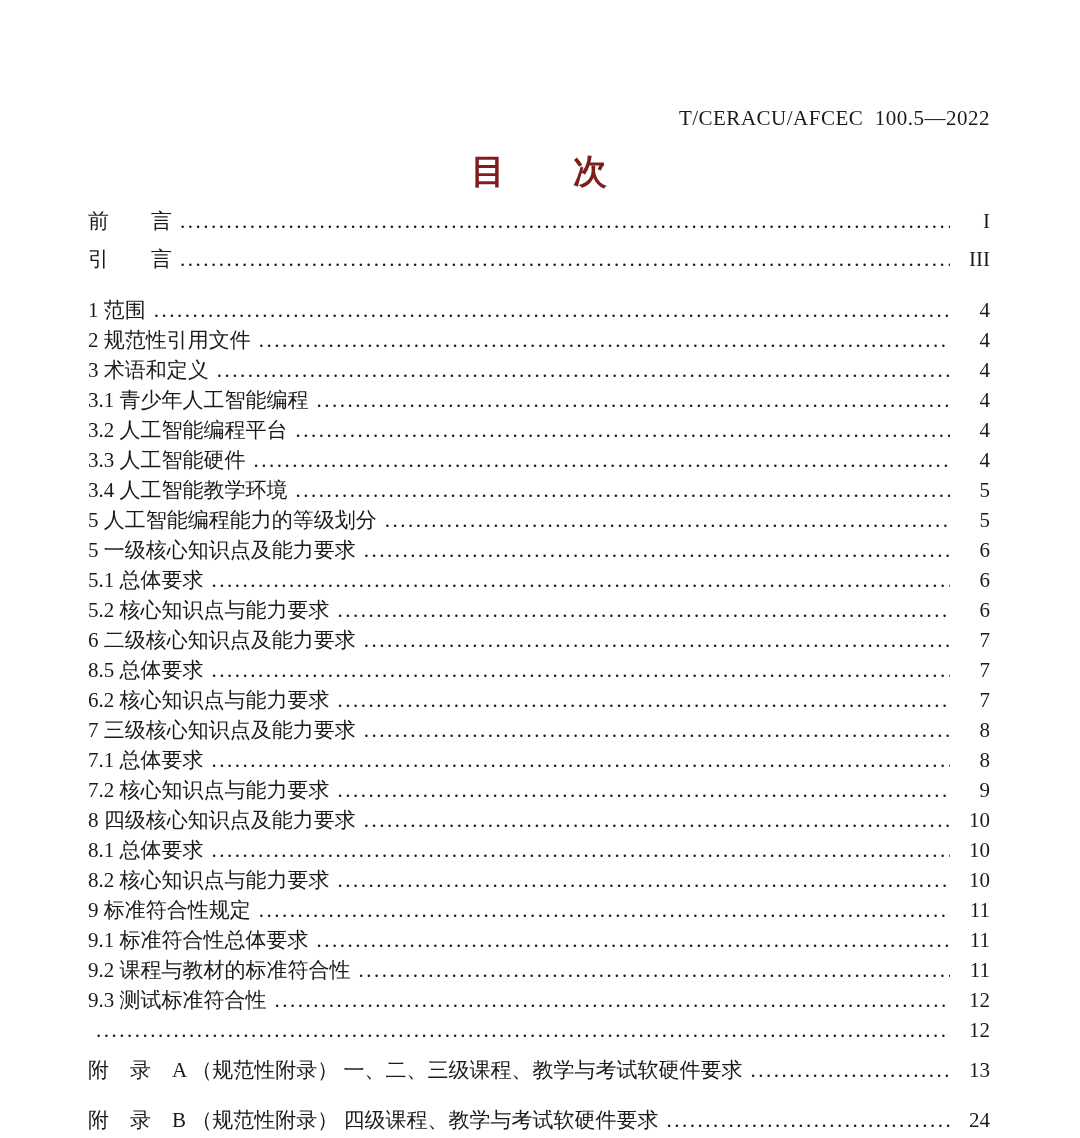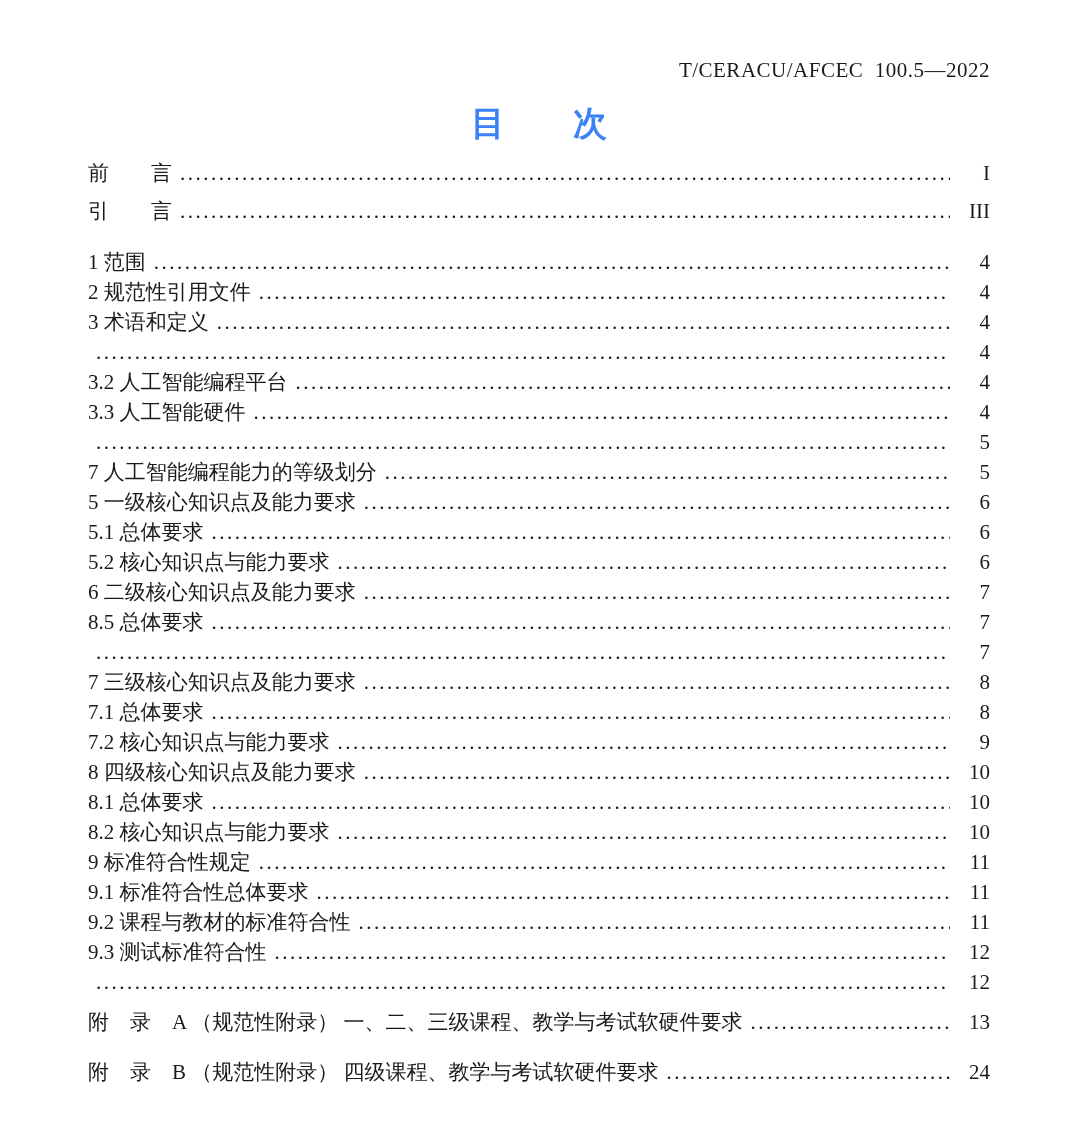--- a/index.html
+++ b/index.html
@@ -19,30 +19,31 @@
     width: 1080px;
     height: 1138px;
     padding: 56px 90px 0 88px;
   }
   .doc-code {
     text-align: right;
     font-size: 21px;
     line-height: 28px;
     white-space: pre;
     letter-spacing: 0.5px;
+    margin-top: 48px;
   }
   .page-title {
     text-align: center;
     font-family: "Liberation Sans", "DejaVu Sans", sans-serif;
     font-weight: bold;
     font-size: 34px;
     line-height: 46px;
     margin-top: 16px;
     white-space: pre;
-    color: #3b82f6;
+    color: #7f1d1d;
   }
   .toc {
     margin-top: 8px;
   }
   .row {
     display: flex;
     align-items: baseline;
     font-size: 21px;
     height: 30px;
     line-height: 30px;
@@ -109,39 +110,41 @@
           <span class="label">2 规范性引用文件</span>
           <span class="dots">................................................................................................................................................................................................................................................</span>
           <span class="pageno">4</span>
         </div>
         <div class="row row-main">
           <span class="label">3 术语和定义</span>
           <span class="dots">................................................................................................................................................................................................................................................</span>
           <span class="pageno">4</span>
         </div>
         <div class="row row-main">
+          <span class="label">3.1 青少年人工智能编程</span>
           <span class="dots">................................................................................................................................................................................................................................................</span>
           <span class="pageno">4</span>
         </div>
         <div class="row row-main">
           <span class="label">3.2 人工智能编程平台</span>
           <span class="dots">................................................................................................................................................................................................................................................</span>
           <span class="pageno">4</span>
         </div>
         <div class="row row-main">
           <span class="label">3.3 人工智能硬件</span>
           <span class="dots">................................................................................................................................................................................................................................................</span>
           <span class="pageno">4</span>
         </div>
         <div class="row row-main">
+          <span class="label">3.4 人工智能教学环境</span>
           <span class="dots">................................................................................................................................................................................................................................................</span>
           <span class="pageno">5</span>
         </div>
         <div class="row row-main">
-          <span class="label">7 人工智能编程能力的等级划分</span>
+          <span class="label">5 人工智能编程能力的等级划分</span>
           <span class="dots">................................................................................................................................................................................................................................................</span>
           <span class="pageno">5</span>
         </div>
         <div class="row row-main">
           <span class="label">5 一级核心知识点及能力要求</span>
           <span class="dots">................................................................................................................................................................................................................................................</span>
           <span class="pageno">6</span>
         </div>
         <div class="row row-main">
           <span class="label">5.1 总体要求</span>
@@ -157,20 +160,21 @@
           <span class="label">6 二级核心知识点及能力要求</span>
           <span class="dots">................................................................................................................................................................................................................................................</span>
           <span class="pageno">7</span>
         </div>
         <div class="row row-main">
           <span class="label">8.5 总体要求</span>
           <span class="dots">................................................................................................................................................................................................................................................</span>
           <span class="pageno">7</span>
         </div>
         <div class="row row-main">
+          <span class="label">6.2 核心知识点与能力要求</span>
           <span class="dots">................................................................................................................................................................................................................................................</span>
           <span class="pageno">7</span>
         </div>
         <div class="row row-main">
           <span class="label">7 三级核心知识点及能力要求</span>
           <span class="dots">................................................................................................................................................................................................................................................</span>
           <span class="pageno">8</span>
         </div>
         <div class="row row-main">
           <span class="label">7.1 总体要求</span>

